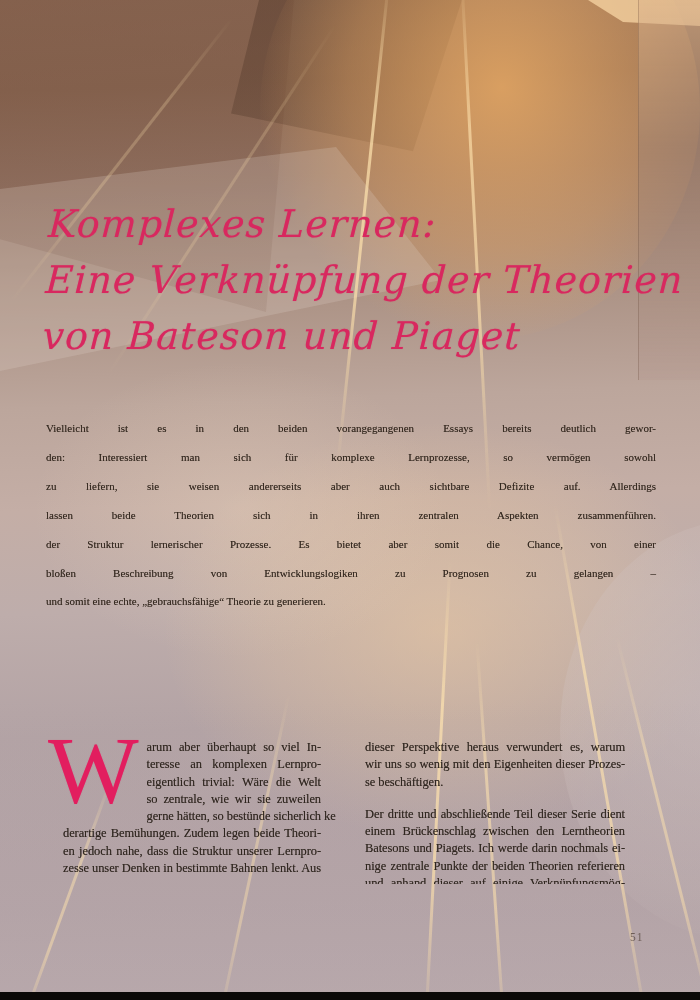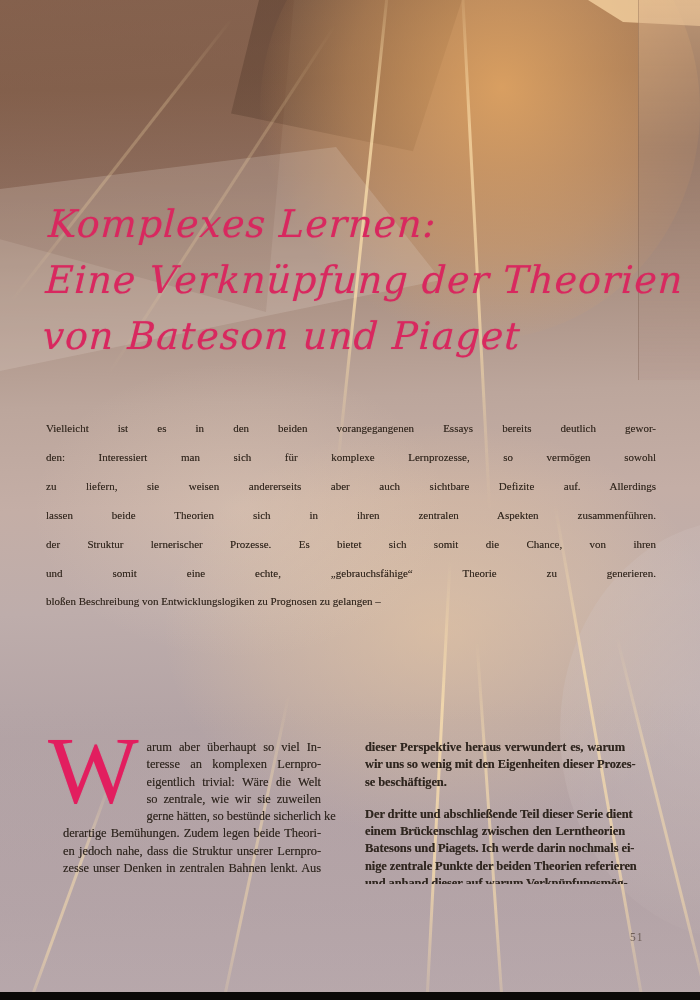--- a/index.html
+++ b/index.html
@@ -63,21 +63,21 @@
     text-shadow:0 0 1px rgba(216,40,96,.45);}
   .title .tline{text-align:left;text-align-last:left;}
   .intro{position:absolute;left:46px;top:414px;width:610px;
     font-size:11px;line-height:28.9px;color:#33281f;
     text-shadow:0 0 .5px rgba(51,40,31,.55);}
   .cols{position:absolute;left:0;top:724px;width:700px;}
   .col{position:absolute;top:0;font-size:12.5px;line-height:17.3px;
     letter-spacing:-.1px;color:#2f261f;overflow:hidden;
     text-shadow:0 0 .4px rgba(47,38,31,.5);}
   .col-left{left:48px;width:288px;height:160px;}
-  .col-right{left:350px;width:290px;height:160px;font-weight:bold;}
+  .col-right{left:350px;width:290px;height:160px;}
   .dropcap{float:left;font-size:96px;line-height:82px;margin:6px 8px 0 0;
     font-family:"Liberation Serif",serif;
     text-shadow:0 0 1px rgba(224,30,95,.4);}
   .para{margin:15px;}
   .pagenum{position:absolute;left:630px;top:931px;font-size:11.5px;
     color:#6d5d56;letter-spacing:1px;text-align:center;}
 </style>
 </head>
 <body>
 
@@ -113,51 +113,51 @@
         <div class="tline">Komplexes Lernen:</div>
         <div class="tline">Eine Verknüpfung der Theorien</div>
         <div class="tline">von Bateson und Piaget</div>
       </h1>
 
     <div class="intro endleft">
         <div class="tline">Vielleicht ist es in den beiden vorangegangenen Essays bereits deutlich gewor-</div>
         <div class="tline">den: Interessiert man sich für komplexe Lernprozesse, so vermögen sowohl</div>
         <div class="tline">zu liefern, sie weisen andererseits aber auch sichtbare Defizite auf. Allerdings</div>
         <div class="tline">lassen beide Theorien sich in ihren zentralen Aspekten zusammenführen.</div>
-        <div class="tline">der Struktur lernerischer Prozesse. Es bietet sich somit die Chance, von ihren</div>
+        <div class="tline">der Struktur lernerischer Prozesse. Es bietet aber somit die Chance, von einer</div>
+        <div class="tline">bloßen Beschreibung von Entwicklungslogiken zu Prognosen zu gelangen –</div>
         <div class="tline">und somit eine echte, „gebrauchsfähige“ Theorie zu generieren.</div>
-        <div class="tline">bloßen Beschreibung von Entwicklungslogiken zu Prognosen zu gelangen –</div>
       </div>
 
     <div class="cols">
       <div class="col col-left">
         <span class="dropcap" style="color: rgb(226, 30, 95);">W</span>
         <div class="para">
             <div class="tline">arum aber überhaupt so viel In-</div>
             <div class="tline">teresse an komplexen Lernpro-</div>
             <div class="tline">eigentlich trivial: Wäre die Welt</div>
             <div class="tline">so zentrale, wie wir sie zuweilen</div>
             <div class="tline">gerne hätten, so bestünde sicherlich kein Bedarf für</div>
             <div class="tline">derartige Bemühungen. Zudem legen beide Theori-</div>
             <div class="tline">en jedoch nahe, dass die Struktur unserer Lernpro-</div>
-            <div class="tline">zesse unser Denken in zentralen Bahnen lenkt. Aus</div>
+            <div class="tline">zesse unser Denken in bestimmte Bahnen lenkt. Aus</div>
           </div>
       </div>
       <div class="col col-right">
         <div class="para endleft">
             <div class="tline">dieser Perspektive heraus verwundert es, warum</div>
             <div class="tline">wir uns so wenig mit den Eigenheiten dieser Prozes-</div>
             <div class="tline">se beschäftigen.</div>
           </div>
         <div class="para">
             <div class="tline">Der dritte und abschließende Teil dieser Serie dient</div>
             <div class="tline">einem Brückenschlag zwischen den Lerntheorien</div>
             <div class="tline">Batesons und Piagets. Ich werde darin nochmals ei-</div>
             <div class="tline">nige zentrale Punkte der beiden Theorien referieren</div>
-            <div class="tline">und anhand dieser auf warum Verknüpfungsmög-</div>
+            <div class="tline">und anhand dieser auf einige Verknüpfungsmög-</div>
             <div class="tline">lichkeiten sowie den daraus möglichen Einsichtsge-</div>
           </div>
       </div>
     </div>
 
     <div class="pagenum">51</div>
 
   </div>
 </div>
 

